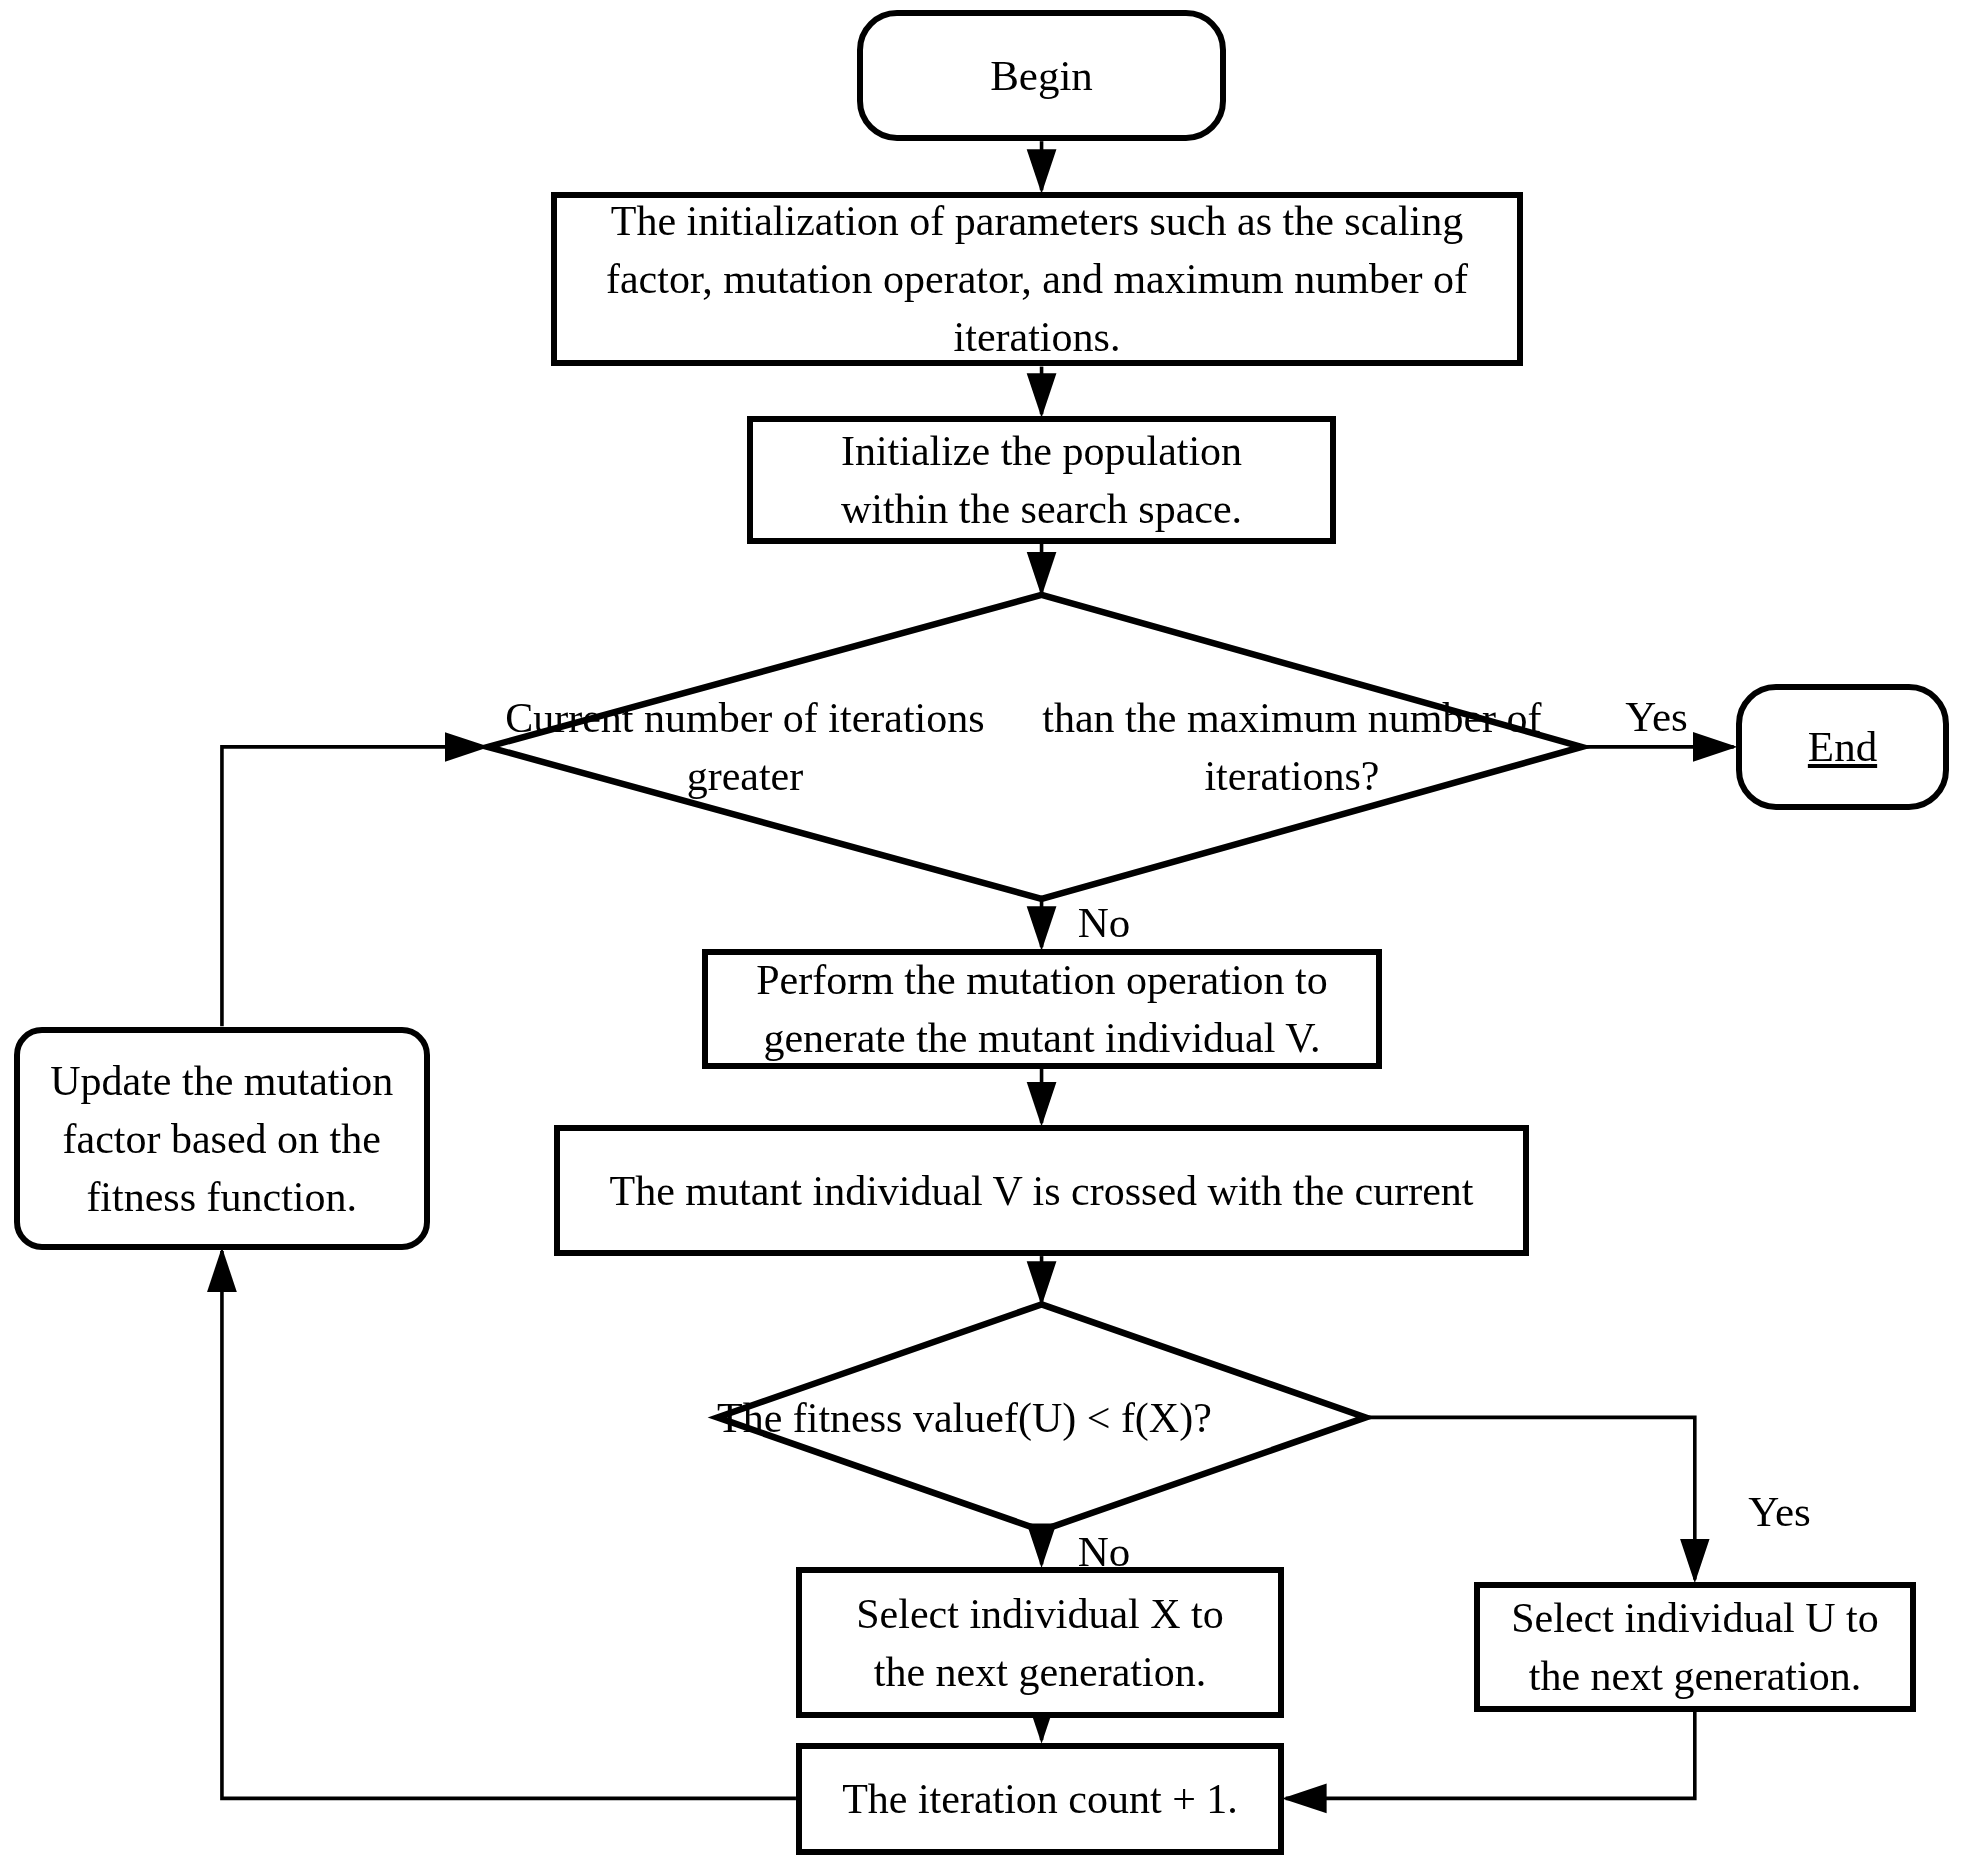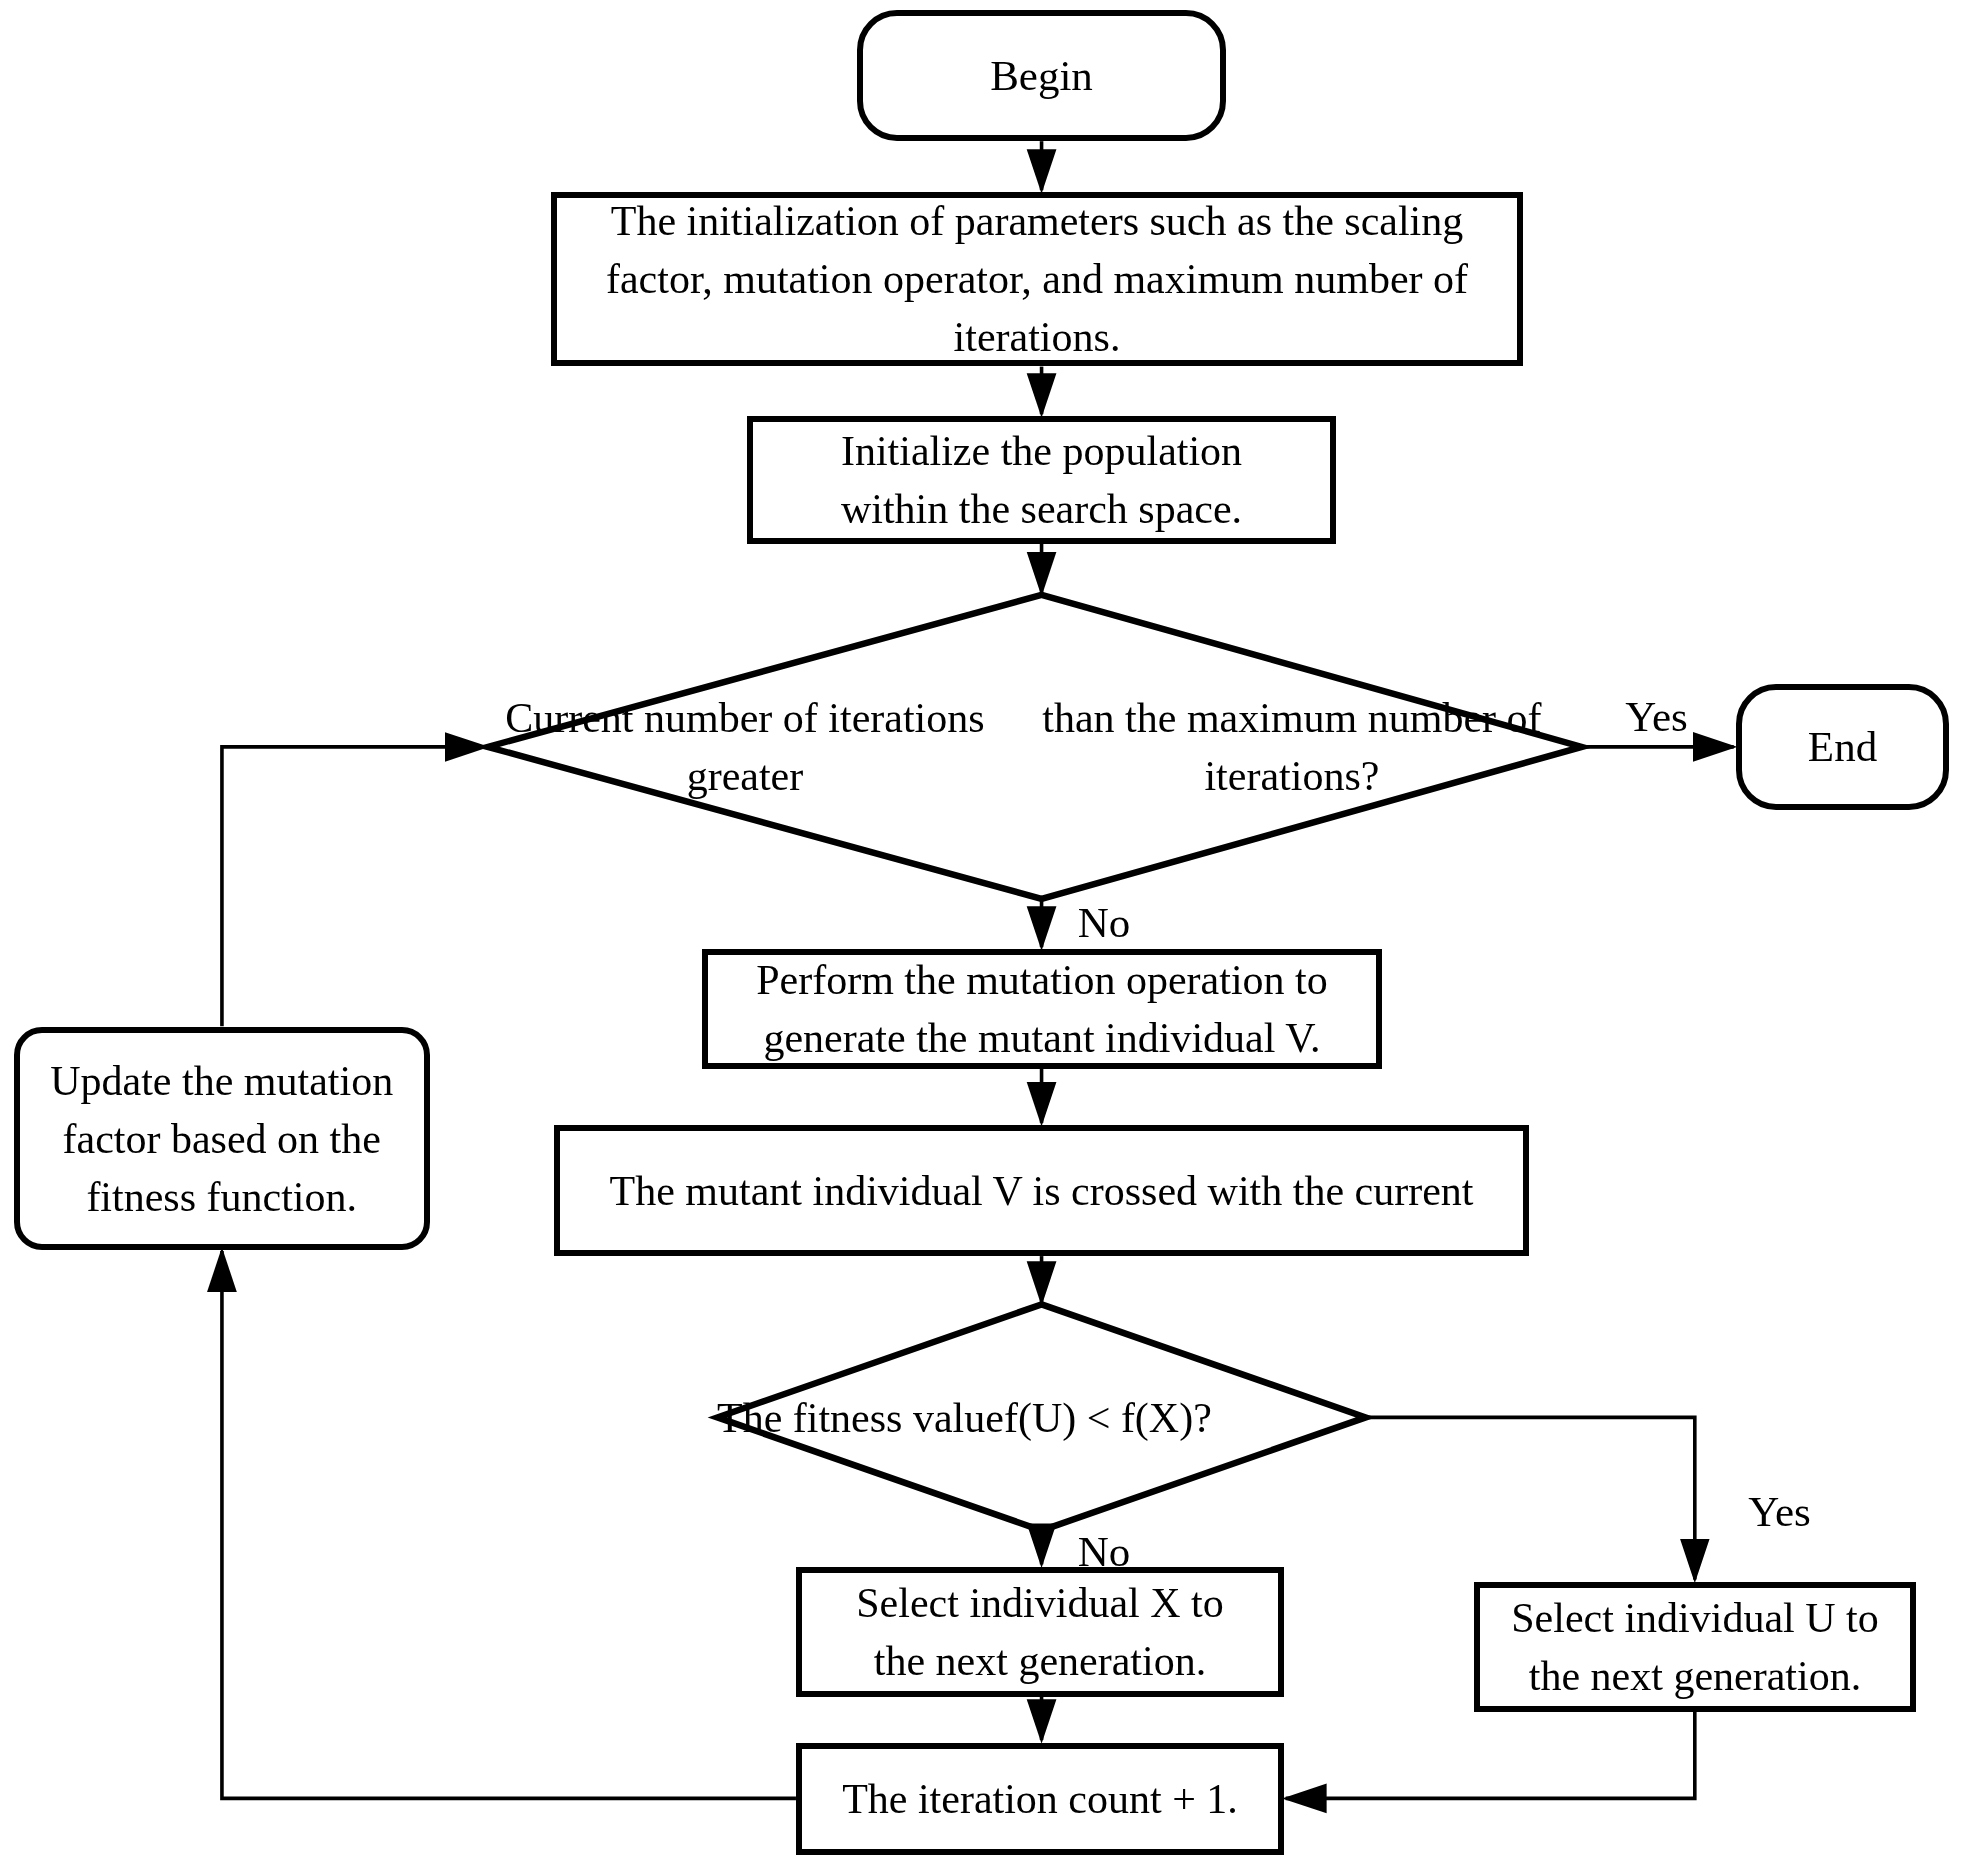--- a/index.html
+++ b/index.html
@@ -94,21 +94,21 @@
     <path d="M1446,2351 L1446,2416" fill="none" stroke="#000000" stroke-width="5" marker-end="url(#arw)"></path>
     <path d="M2353,2377 L2353,2497 L1785,2497" fill="none" stroke="#000000" stroke-width="5" marker-end="url(#arw)"></path>
     <path d="M1105,2497 L308,2497 L308,1737" fill="none" stroke="#000000" stroke-width="5" marker-end="url(#arw)"></path>
     <path d="M308,1425 L308,1037 L674,1037" fill="none" stroke="#000000" stroke-width="5" marker-end="url(#arw)"></path>
   </svg>
 
   <div class="node terminator" style="left:857px; top:10px; width:369px; height:131px;">
     <div class="line">Begin</div>
   </div>
 
-  <div class="node terminator" style="left:1736px; top:684px; width:213px; height:126px;">
+  <div class="node terminator" style="left:1736px; top:684px; width:213px; height:126px;text-decoration:underline;">
     <div class="line">End</div>
   </div>
 
   <div class="node" style="left:551px; top:192px; width:972px; height:174px;">
     <div class="line">The initialization of parameters such as the scaling</div>
     <div class="line">factor, mutation operator, and maximum number of</div>
     <div class="line">iterations.</div>
   </div>
 
   <div class="node" style="left:747px; top:416px; width:589px; height:128px;">
@@ -118,21 +118,21 @@
 
   <div class="node" style="left:702px; top:949px; width:680px; height:120px;">
     <div class="line">Perform the mutation operation to</div>
     <div class="line">generate the mutant individual V.</div>
   </div>
 
   <div class="node" style="left:554px; top:1125px; width:975px; height:131px;">
     <div class="line">The mutant individual V is crossed with the current</div>
   </div>
 
-  <div class="node" style="left:796px; top:1567px; width:488px; height:130px;">
+  <div class="node" style="left:796px; top:1567px; width:488px; height:151px;">
     <div class="line">Select individual X to</div>
     <div class="line">the next generation.</div>
   </div>
 
   <div class="node" style="left:1474px; top:1582px; width:442px; height:130px;">
     <div class="line">Select individual U to</div>
     <div class="line">the next generation.</div>
   </div>
 
   <div class="node" style="left:796px; top:1743px; width:488px; height:112px;">

